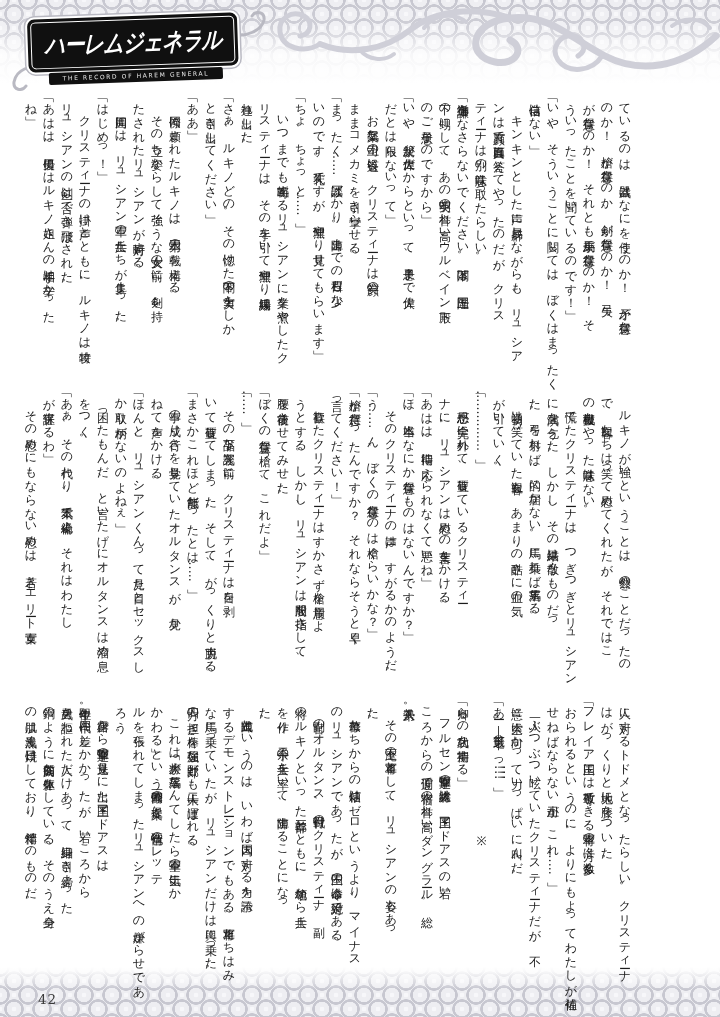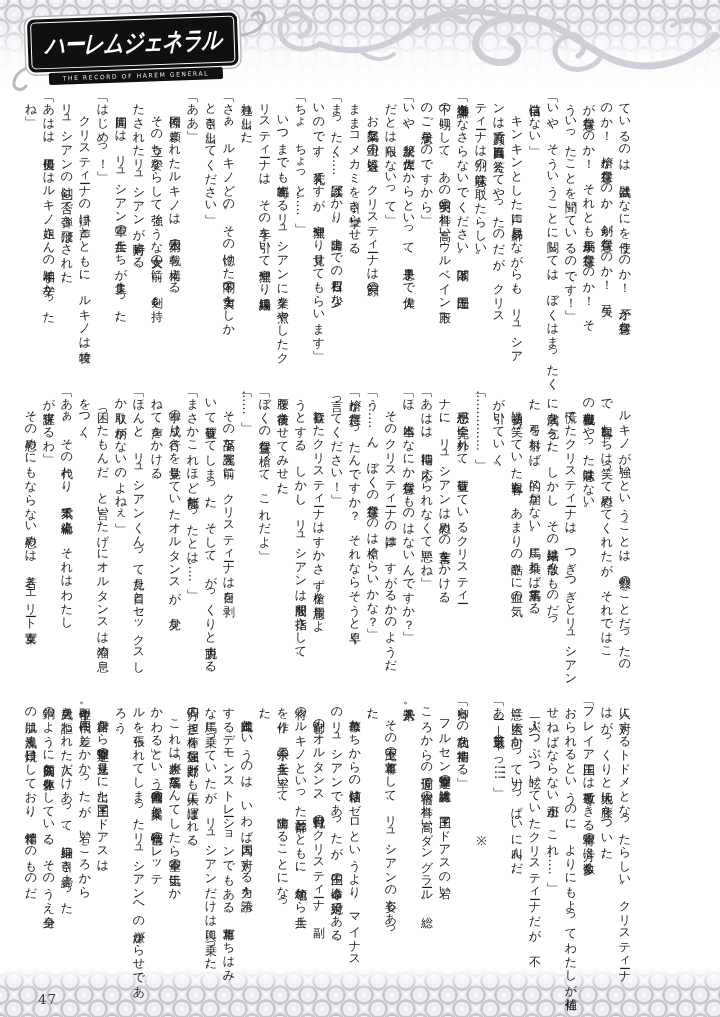--- a/index.html
+++ b/index.html
@@ -212,15 +212,15 @@
       <div class="col">かわる」という幕僚一同の提案と、色情狂のレッテ</div>
       <div class="col">ルを張られてしまったリュシアンへの嫌がらせであ</div>
       <div class="col">ろう。</div>
       <div class="col">　露台から迎撃軍の見送りに出た国王マドアスは、</div>
       <div class="col">即位十年。四十代に差しかかったが、若いころから</div>
       <div class="col">武勇を謳われた人だけあって、細身に引き締まった</div>
       <div class="col">鋼のように筋肉質な体躯をしている。そのうえ全身</div>
       <div class="col">の肌は浅黒く日焼けしており、精悍そのものだ。</div>
     </section>
 
-  <div class="page-num">47</div>
+  <div class="page-num">42</div>
 
 </main>
 
 </body></html>

